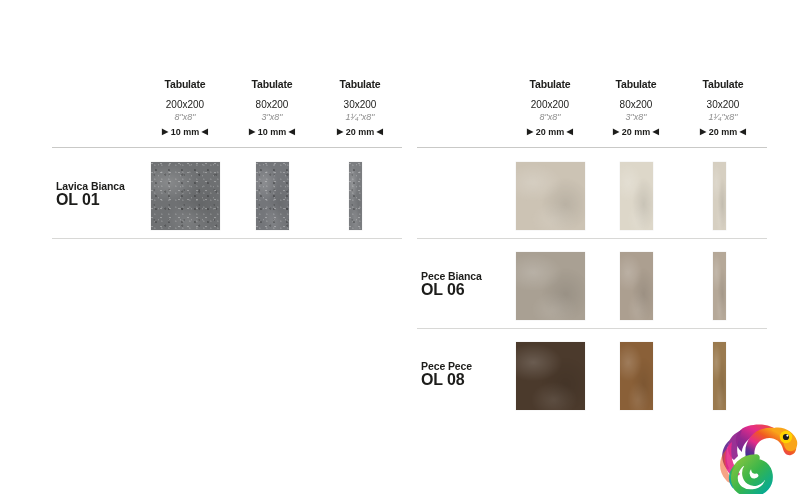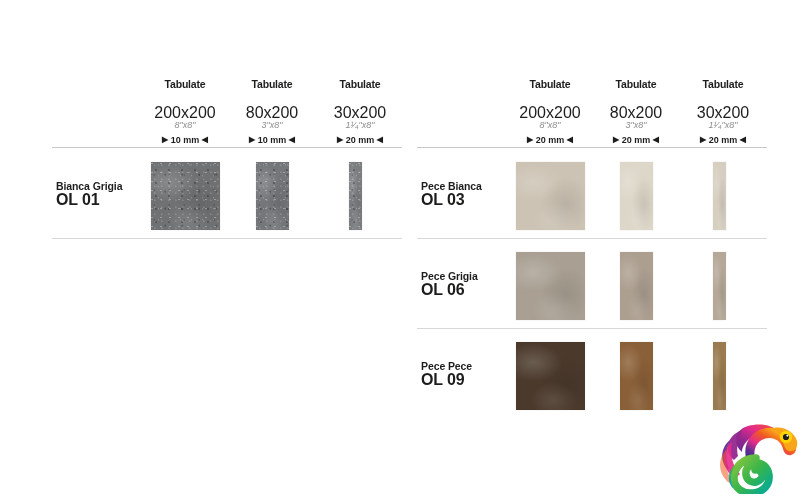--- a/index.html
+++ b/index.html
@@ -19,22 +19,22 @@
   #panel-right{left:400px;width:400px;}
 
   
   .hdr-row{position:absolute;left:0;top:78px;width:400px;height:62px;}
   .hdr-cell{position:absolute;top:0;width:86px;text-align:center;}
   .hdr-title{
     font-size:10.5px;font-weight:bold;letter-spacing:-0.2px;
     line-height:12px;color:#1d1d1b;
   }
   .hdr-metric{
-    font-size:16px;font-weight:normal;line-height:13px;
-    color:#1d1d1b;margin-top:16px;
+    font-size:10px;font-weight:normal;line-height:13px;
+    color:#1d1d1b;margin-top:8px;
   }
   .hdr-imperial{
     font-size:9px;font-style:italic;line-height:12px;
     color:#8c8c8c;margin-top:0px;
   }
   .hdr-thick{
     font-size:9px;font-weight:bold;line-height:12px;
     color:#1d1d1b;margin-top:3px;white-space:nowrap;text-align:center;
   }
   .hdr-thick .arw{font-size:8px;display:inline-block;vertical-align:1px;}
@@ -109,21 +109,21 @@
         <div class="hdr-metric">30x200</div>
         <div class="hdr-imperial">1¹⁄₄"x8"</div>
         <div class="hdr-thick"><span class="arw">▶</span> <span>20 mm</span> <span class="arw">◀</span></div>
       </div>
     </div>
 
     <div class="rule head" style="left:40px;top:147px;width:350px"></div>
 
     <div class="prow" style="top:162px;height:76px">
       <div class="pname" style="top:17px">
-        <span>Bianca Grigia</span><br>
+        <span>Lavica Bianca</span><br>
         <span class="pcode">OL 01</span>
       </div>
       <div class="tile" style="left:139px;top:0px;width:69px;height:68px;background-color:#6f7173">
           <div class="cloud"></div>
           <div class="grain"></div>
         </div>
       <div class="tile" style="left:244px;top:0px;width:33px;height:68px;background-color:#74767a">
           <div class="cloud"></div>
           <div class="grain"></div>
         </div>
@@ -156,59 +156,55 @@
         <div class="hdr-title">Tabulate</div>
         <div class="hdr-metric">30x200</div>
         <div class="hdr-imperial">1¹⁄₄"x8"</div>
         <div class="hdr-thick"><span class="arw">▶</span> <span>20 mm</span> <span class="arw">◀</span></div>
       </div>
     </div>
 
     <div class="rule head" style="left:5px;top:147px;width:350px"></div>
 
     <div class="prow" style="top:162px;height:76px">
+      <div class="tile" style="left:104px;top:0px;width:69px;height:68px;background-color:#ccc3b4">
+          <div class="cloud"></div>
+        </div>
+      <div class="tile" style="left:208px;top:0px;width:33px;height:68px;background-color:#ddd7c9">
+          <div class="cloud"></div>
+        </div>
+      <div class="tile" style="left:301px;top:0px;width:13px;height:68px;background-color:#d6cfc1">
+          <div class="cloud"></div>
+        </div>
+    </div>
+
+    <div class="rule" style="left:5px;top:238px;width:350px"></div>
+
+    <div class="prow" style="top:252px;height:76px">
       <div class="pname" style="left:9px;top:17px">
         <span>Pece Bianca</span><br>
-        <span class="pcode">OL 03</span>
-      </div>
-      <div class="tile" style="left:104px;top:0px;width:69px;height:68px;background-color:#ccc3b4">
-          <div class="cloud"></div>
-        </div>
-      <div class="tile" style="left:208px;top:0px;width:33px;height:68px;background-color:#ddd7c9">
-          <div class="cloud"></div>
-        </div>
-      <div class="tile" style="left:301px;top:0px;width:13px;height:68px;background-color:#d6cfc1">
-          <div class="cloud"></div>
-        </div>
-    </div>
-
-    <div class="rule" style="left:5px;top:238px;width:350px"></div>
-
-    <div class="prow" style="top:252px;height:76px">
-      <div class="pname" style="left:9px;top:17px">
-        <span>Pece Grigia</span><br>
         <span class="pcode">OL 06</span>
       </div>
       <div class="tile" style="left:104px;top:0px;width:69px;height:68px;background-color:#a9a093">
           <div class="cloud"></div>
         </div>
       <div class="tile" style="left:208px;top:0px;width:33px;height:68px;background-color:#ac9f90">
           <div class="cloud"></div>
         </div>
       <div class="tile" style="left:301px;top:0px;width:13px;height:68px;background-color:#b5a898">
           <div class="cloud"></div>
         </div>
     </div>
 
     <div class="rule" style="left:5px;top:328px;width:350px"></div>
 
     <div class="prow" style="top:342px;height:76px">
       <div class="pname" style="left:9px;top:17px">
         <span>Pece Pece</span><br>
-        <span class="pcode">OL 09</span>
+        <span class="pcode">OL 08</span>
       </div>
       <div class="tile" style="left:104px;top:0px;width:69px;height:68px;background-color:#4b3a2c">
           <div class="cloud"></div>
         </div>
       <div class="tile" style="left:208px;top:0px;width:33px;height:68px;background-color:#8a6038">
           <div class="cloud"></div>
         </div>
       <div class="tile" style="left:301px;top:0px;width:13px;height:68px;background-color:#9a7a4f">
           <div class="cloud"></div>
         </div>

